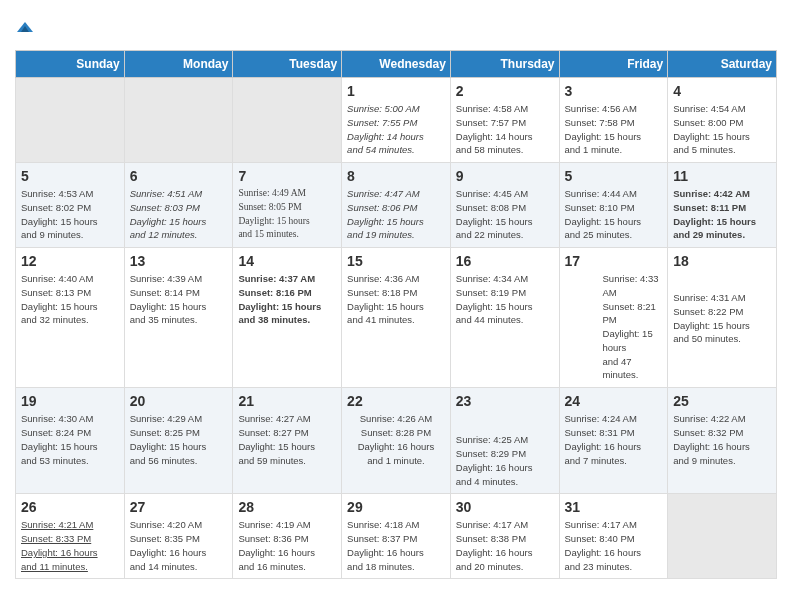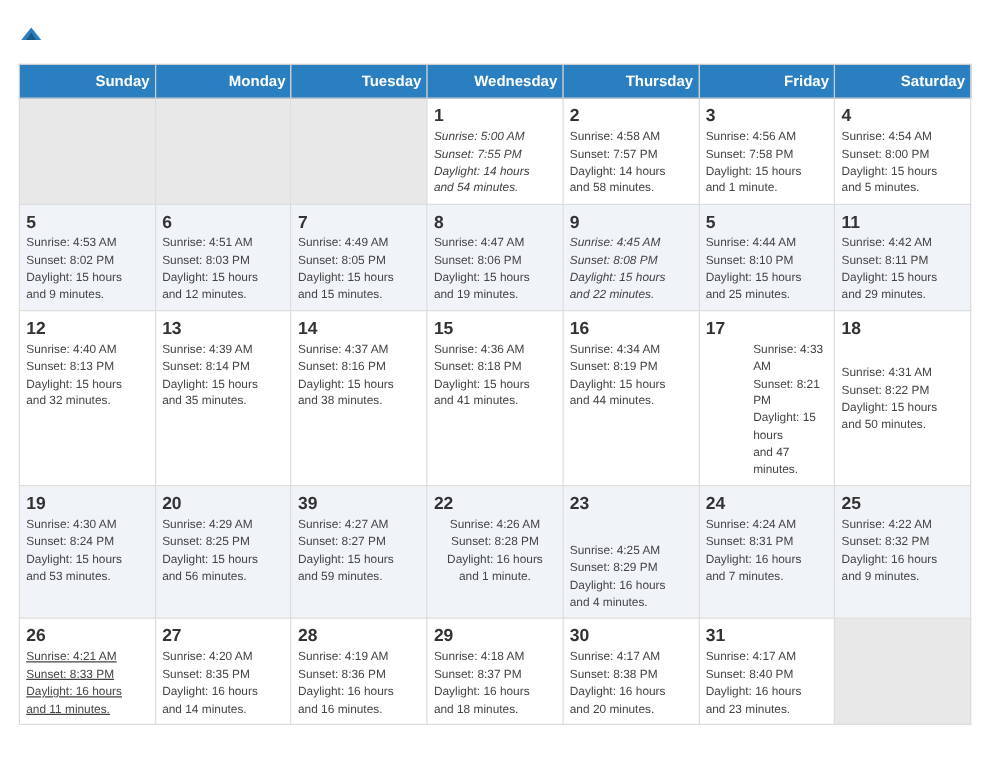--- a/index.html
+++ b/index.html
@@ -152,56 +152,56 @@
       <tr>
         <td>
           <div class="day-number">5</div>
           <div class="day-info" style="white-space: pre-line;">Sunrise: 4:53 AM
 Sunset: 8:02 PM
 Daylight: 15 hours
 and 9 minutes.</div>
         </td>
         <td>
           <div class="day-number">6</div>
-          <div class="day-info" style="white-space: pre-line;">Sunrise: 4:51 AM
+          <div class="day-info" style="white-space: pre-line; font-style: italic;">Sunrise: 4:51 AM
 Sunset: 8:03 PM
 Daylight: 15 hours
 and 12 minutes.</div>
         </td>
         <td>
           <div class="day-number">7</div>
-          <div class="day-info" style="white-space: pre-line;">Sunrise: 4:49 AM
+          <div class="day-info" style="white-space: pre-line; font-family: Liberation Serif, serif;">Sunrise: 4:49 AM
 Sunset: 8:05 PM
 Daylight: 15 hours
 and 15 minutes.</div>
         </td>
         <td>
           <div class="day-number">8</div>
-          <div class="day-info" style="white-space: pre-line;">Sunrise: 4:47 AM
+          <div class="day-info" style="white-space: pre-line; font-style: italic;">Sunrise: 4:47 AM
 Sunset: 8:06 PM
 Daylight: 15 hours
 and 19 minutes.</div>
         </td>
         <td>
           <div class="day-number">9</div>
-          <div class="day-info" style="white-space: pre-line; font-style: italic;">Sunrise: 4:45 AM
+          <div class="day-info" style="white-space: pre-line;">Sunrise: 4:45 AM
 Sunset: 8:08 PM
 Daylight: 15 hours
 and 22 minutes.</div>
         </td>
         <td>
           <div class="day-number">5</div>
           <div class="day-info" style="white-space: pre-line;">Sunrise: 4:44 AM
 Sunset: 8:10 PM
 Daylight: 15 hours
 and 25 minutes.</div>
         </td>
         <td>
           <div class="day-number">11</div>
-          <div class="day-info" style="white-space: pre-line;">Sunrise: 4:42 AM
+          <div class="day-info" style="white-space: pre-line; font-weight: bold;">Sunrise: 4:42 AM
 Sunset: 8:11 PM
 Daylight: 15 hours
 and 29 minutes.</div>
         </td>
       </tr>
       <tr>
         <td>
           <div class="day-number">12</div>
           <div class="day-info" style="white-space: pre-line;">Sunrise: 4:40 AM
 Sunset: 8:13 PM
@@ -210,21 +210,21 @@
         </td>
         <td>
           <div class="day-number">13</div>
           <div class="day-info" style="white-space: pre-line;">Sunrise: 4:39 AM
 Sunset: 8:14 PM
 Daylight: 15 hours
 and 35 minutes.</div>
         </td>
         <td>
           <div class="day-number">14</div>
-          <div class="day-info" style="white-space: pre-line;">Sunrise: 4:37 AM
+          <div class="day-info" style="white-space: pre-line; font-weight: bold;">Sunrise: 4:37 AM
 Sunset: 8:16 PM
 Daylight: 15 hours
 and 38 minutes.</div>
         </td>
         <td>
           <div class="day-number">15</div>
           <div class="day-info" style="white-space: pre-line;">Sunrise: 4:36 AM
 Sunset: 8:18 PM
 Daylight: 15 hours
 and 41 minutes.</div>
@@ -260,21 +260,21 @@
 and 53 minutes.</div>
         </td>
         <td>
           <div class="day-number">20</div>
           <div class="day-info" style="white-space: pre-line;">Sunrise: 4:29 AM
 Sunset: 8:25 PM
 Daylight: 15 hours
 and 56 minutes.</div>
         </td>
         <td>
-          <div class="day-number">39</div>
+          <div class="day-number">21</div>
           <div class="day-info" style="white-space: pre-line;">Sunrise: 4:27 AM
 Sunset: 8:27 PM
 Daylight: 15 hours
 and 59 minutes.</div>
         </td>
         <td>
           <div class="day-number">22</div>
           <div class="day-info" style="white-space: pre-line; text-align: center;">Sunrise: 4:26 AM
 Sunset: 8:28 PM
 Daylight: 16 hours

